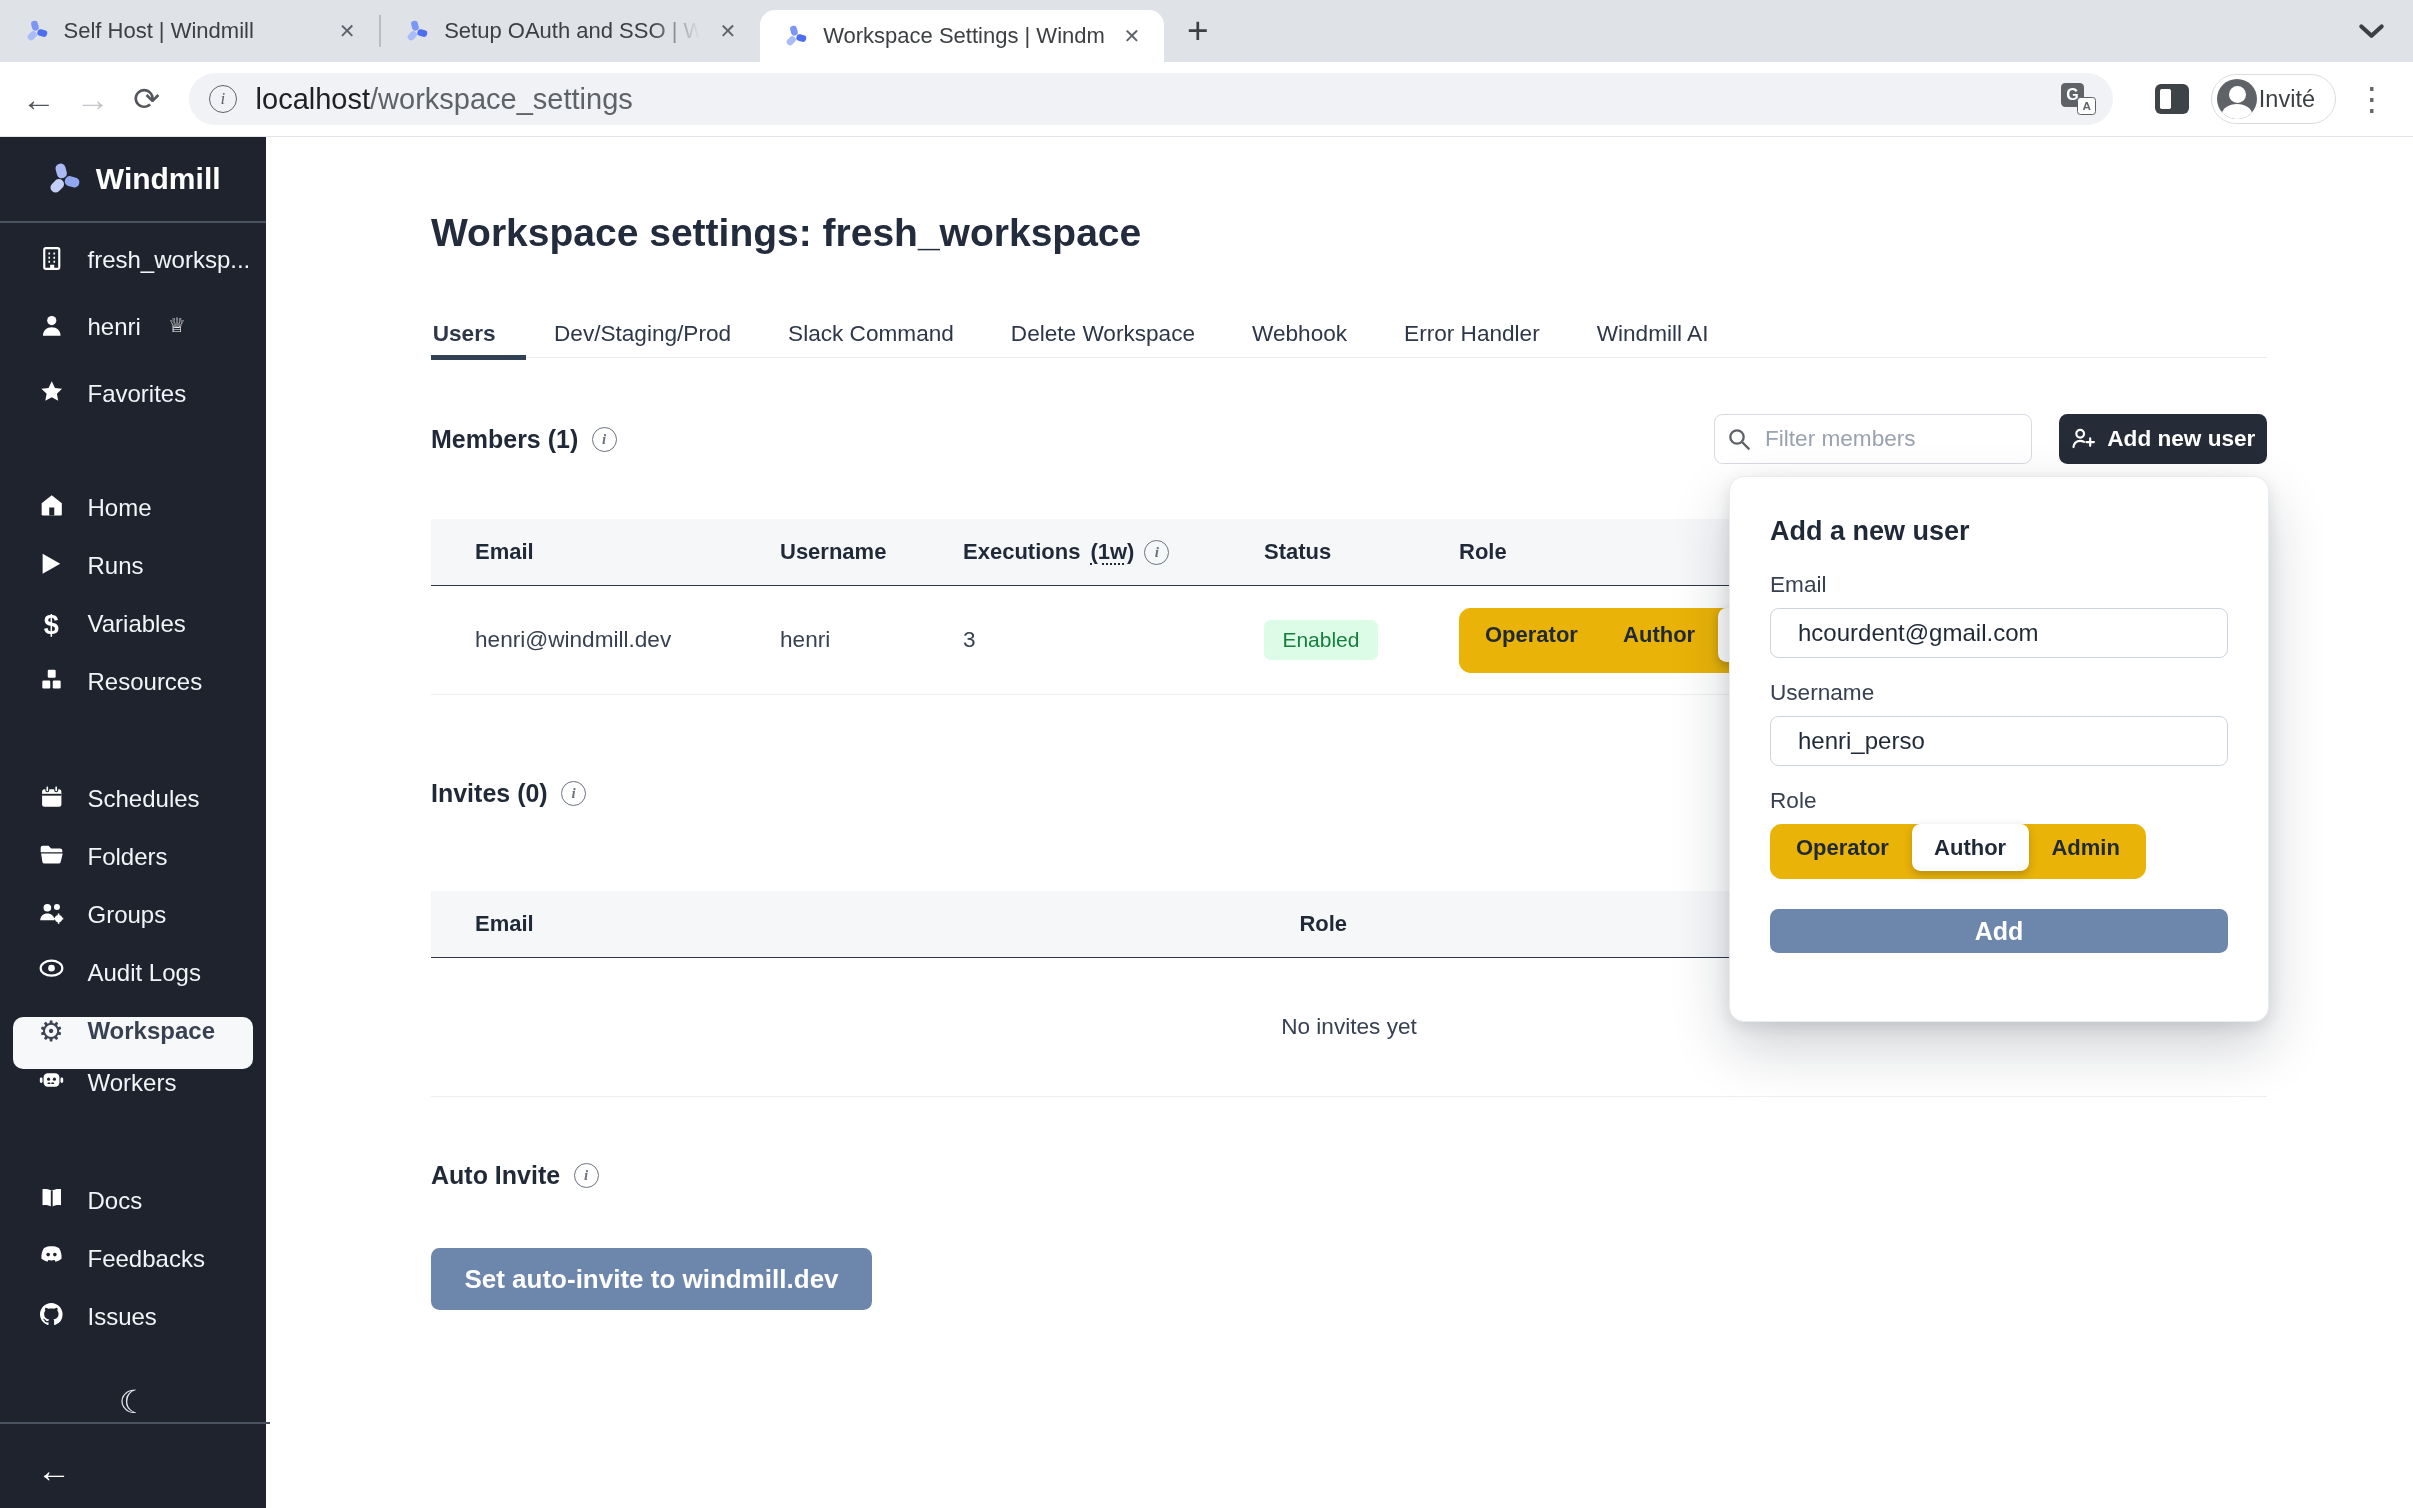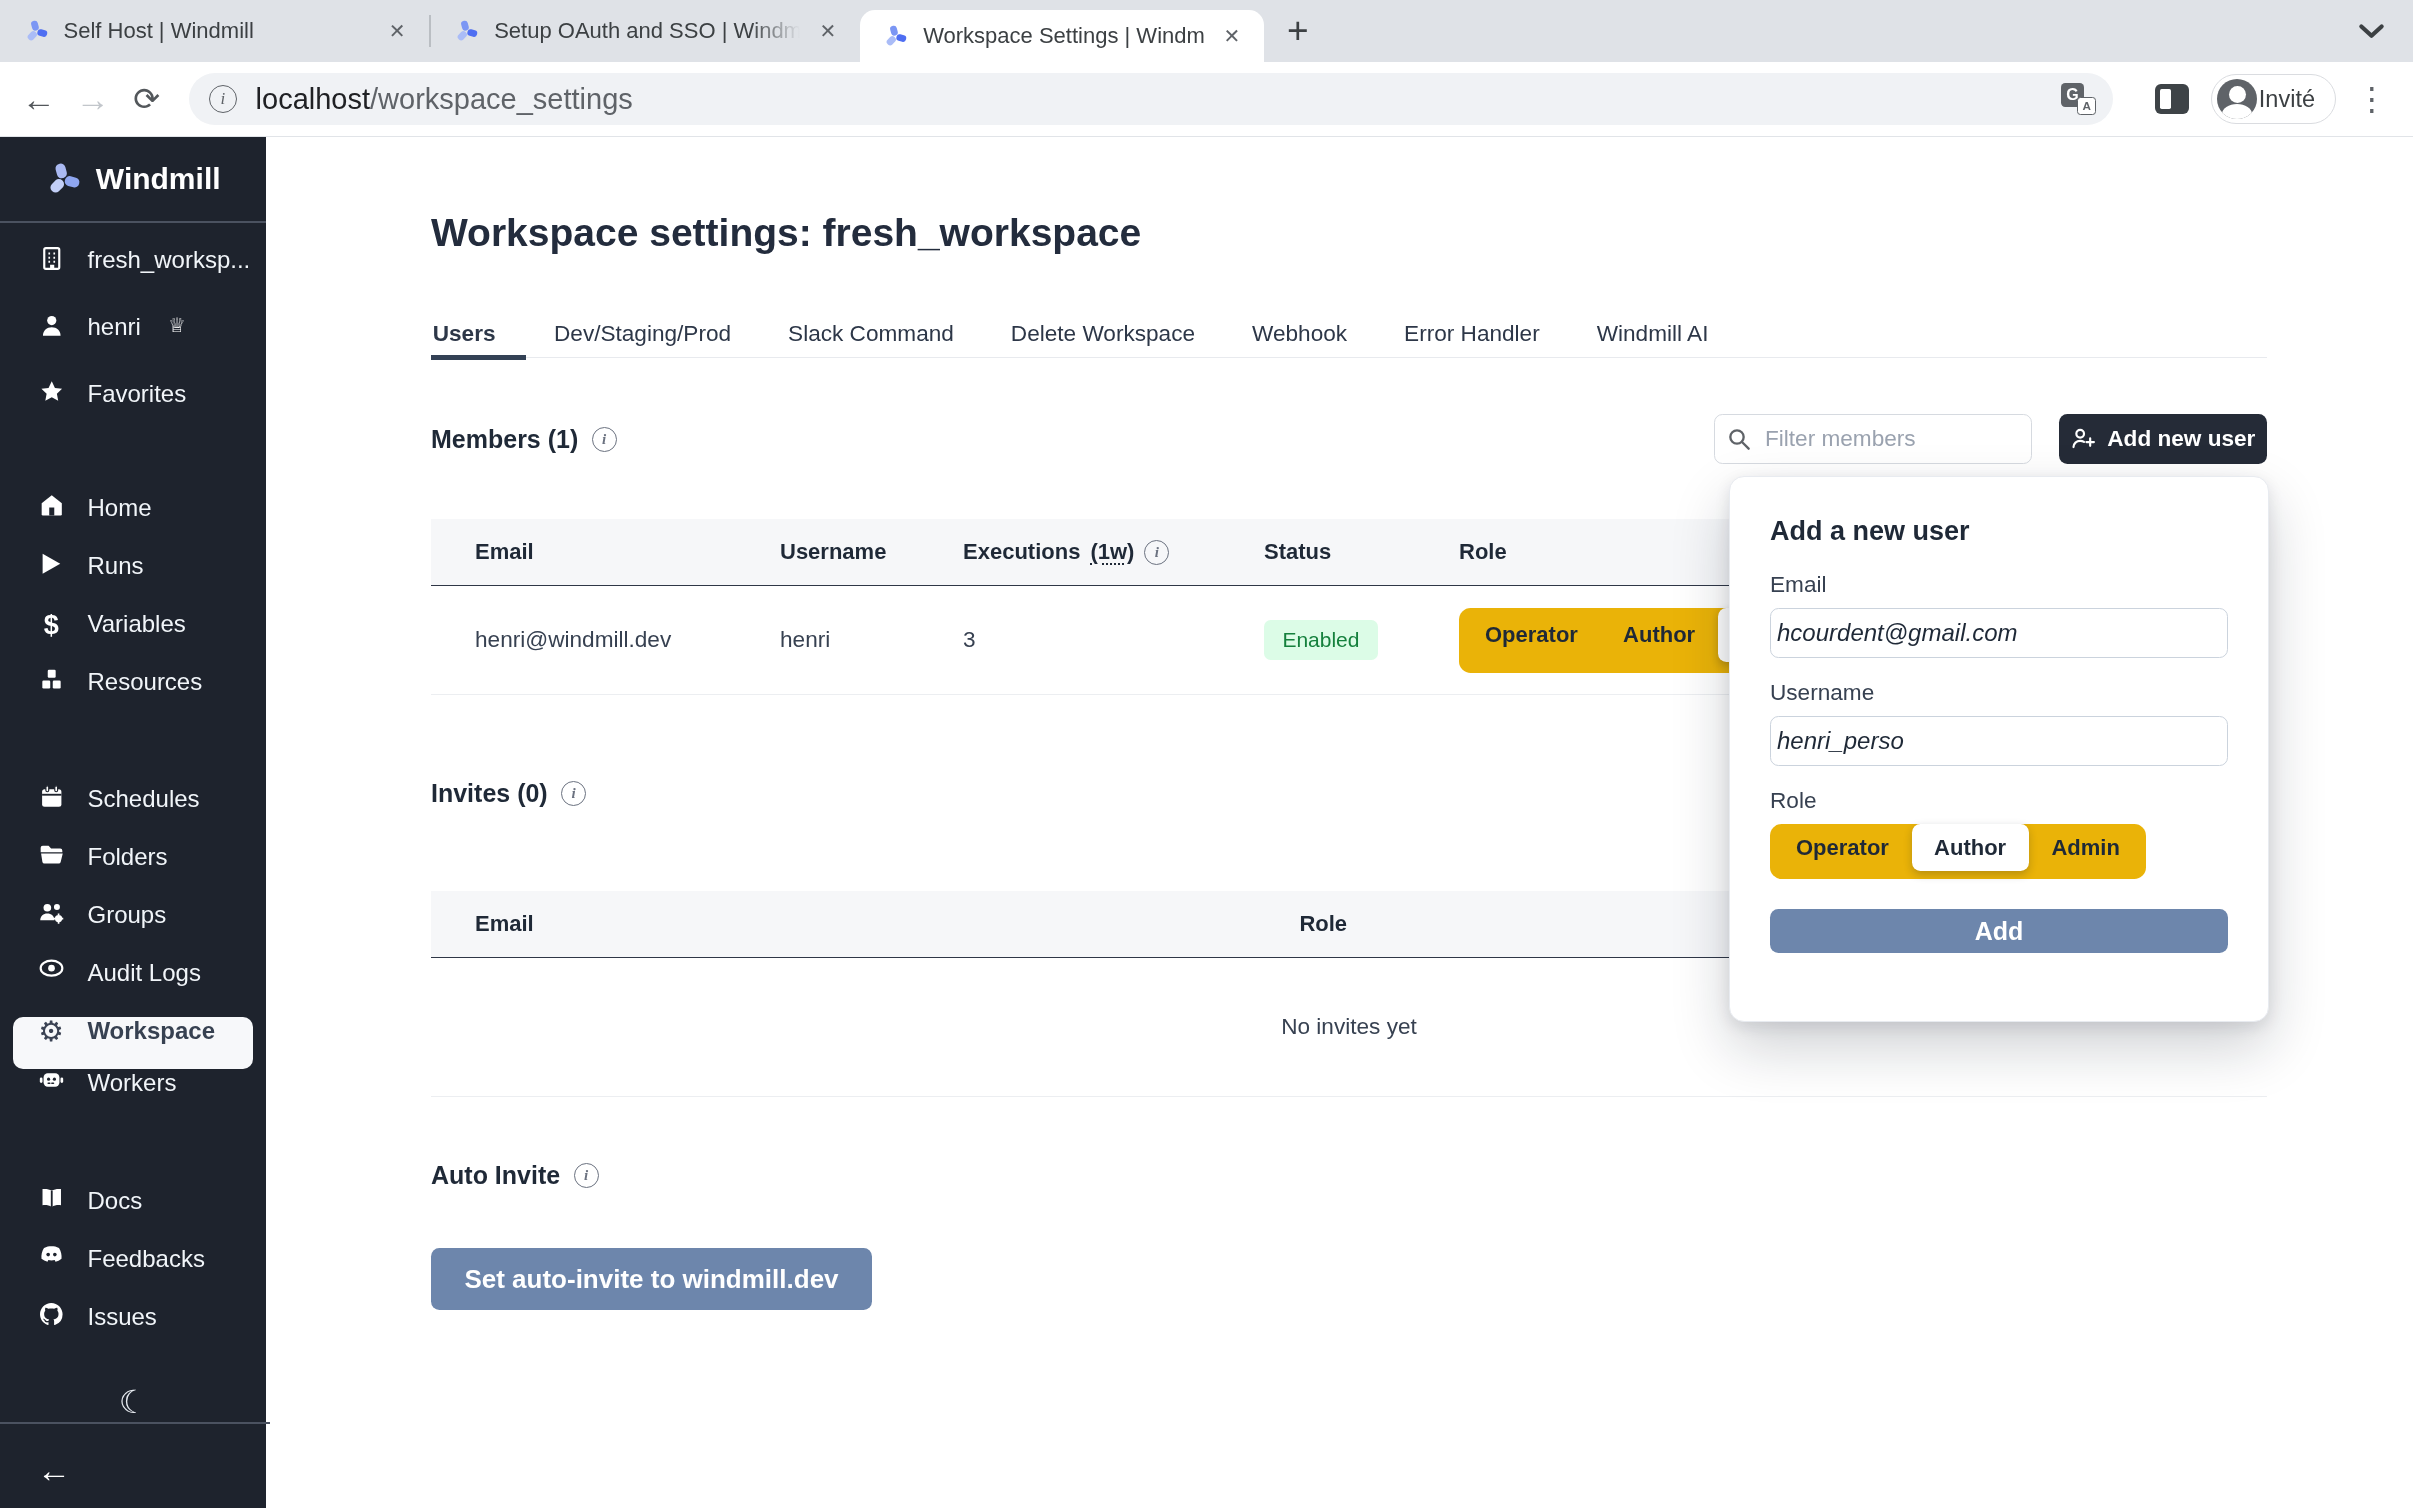--- a/index.html
+++ b/index.html
@@ -3,21 +3,21 @@
 <meta charset="utf-8">
 <style>
   * { margin:0; padding:0; box-sizing:border-box; }
   html,body { width:2413px; height:1508px; overflow:hidden;
     font-family:"Liberation Sans","DejaVu Sans",sans-serif; background:#fff; }
 
   
   .tabstrip { position:absolute; left:0; top:0; width:2413px; height:62px;
     background:#dfe2e7; display:flex; align-items:stretch; }
   .tab { display:flex; align-items:center; gap:15px; padding:0 18.4px 0 23.5px;
-    width:429px; position:relative; cursor:pointer; }
+    width:379px; position:relative; cursor:pointer; }
   .tab .tab-title { font-size:22px; color:#3c4043; white-space:nowrap; overflow:hidden;
     flex:1; position:relative; }
   .tab .fade { position:absolute; right:0; top:0; bottom:0; width:50px;
     background:linear-gradient(to right, rgba(223,226,231,0), #dfe2e7); }
   .tab.active { background:#fff; border-radius:15px 15px 0 0; margin-top:10px;
     height:52px; width:404px; }
   .tab-close { font-size:20px; color:#5f6368; padding:0 5px; cursor:pointer; }
   .tab-sep { width:1.7px; height:32px; background:#9aa0a6; opacity:.55; align-self:center; }
   .newtab { font-size:37px; color:#3c4043; display:flex; align-items:center;
     padding:0 8.4px; margin-left:15px; cursor:pointer; }
@@ -143,22 +143,22 @@
     font-weight:bold; cursor:pointer; font-family:inherit; }
 
   
   .popover { position:absolute; left:1459px; top:339px; width:540px; height:546px;
     background:#fff; border:0.8px solid #e8ebf0; border-radius:15px;
     box-shadow:0 25px 59px rgba(15,23,42,.20), 0 5px 15px rgba(15,23,42,.10);
     padding:39px 40px; z-index:20; }
   .pop-title { font-size:27px; font-weight:bold; color:#1f2937; margin-bottom:25px; }
   .pop-label { font-size:22.6px; color:#374151; margin-bottom:10px; }
   .pop-input { width:100%; height:50px; border:1.7px solid #cbd3dd; border-radius:8.4px;
-    padding:0 6px; font-size:24px; color:#1f2937; outline:none; font-family:inherit;
-    margin-bottom:22px; background:#fff;font-style:italic; }
+    padding:0 27px; font-size:24px; color:#1f2937; outline:none; font-family:inherit;
+    margin-bottom:22px; background:#fff; }
   .pop-track { width:auto; margin-bottom:30px; height:55px; }
   .pop-track .seg { height:47px; }
   .pop-add { width:100%; height:44px; background:#6d86ac; border:none; border-radius:8.4px;
     color:#fff; font-size:25px; font-weight:bold; cursor:pointer; font-family:inherit; }
 
   svg { display:block; }
 </style>
 </head>
 <body>
 

